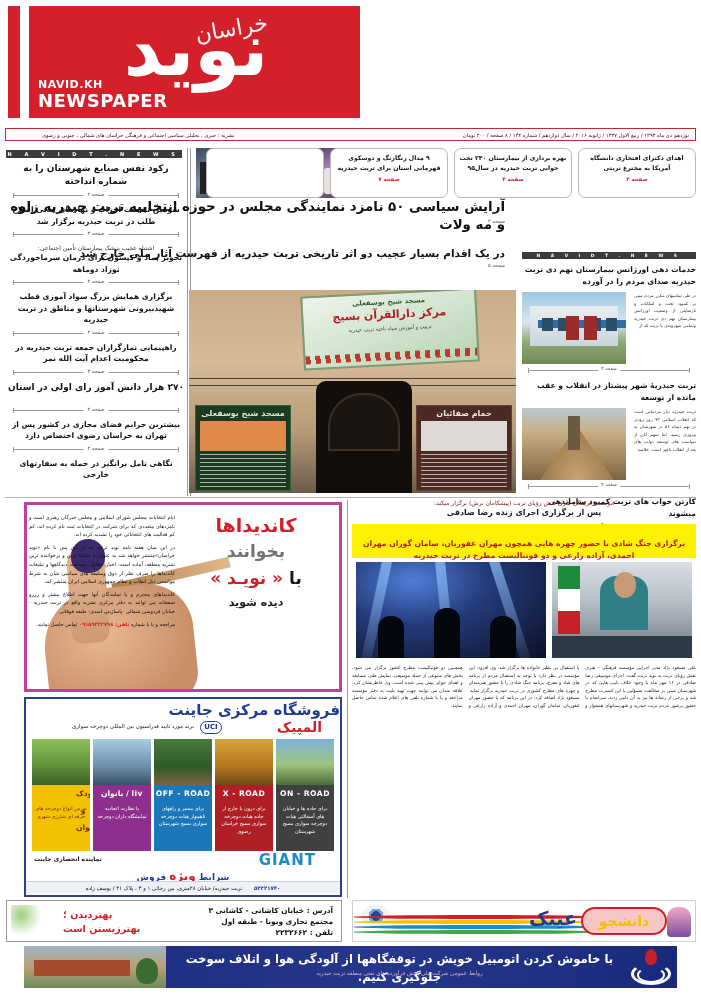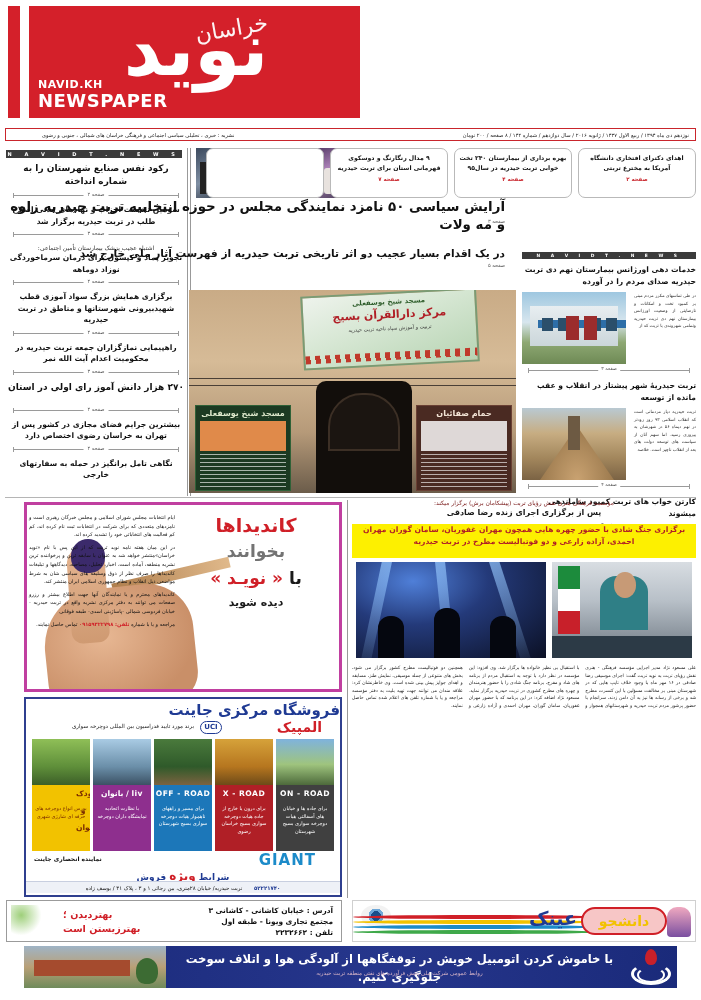--- a/index.html
+++ b/index.html
@@ -362,21 +362,21 @@
   .optad .slogan2{ position:absolute; left:56px; top:22px; font-size:9.6px; font-weight:bold; color:#d01f27;}
 
   
   .culture{
     position:absolute; left:352px; top:498px; width:344px; height:400px; overflow:hidden;
   }
   .culture .yellowfull{
     position:absolute; left:0; top:26px; width:344px; height:34px; background:#fdf000;
   }
   .culture .yellowfull .t{
-    font-size:7.6px; color:#b01f26; font-weight:bold; line-height:12px; text-align:center; padding-top:0;
+    font-size:7.6px; color:#b01f26; font-weight:bold; line-height:12px; text-align:center; padding-top:14px;
   }
   .culture .concert{
     position:absolute; left:4px; top:64px; width:190px; height:96px;
     background:radial-gradient(ellipse at 30% 20%, #4f7fd8 0%, #243a7a 40%, #0b1024 100%);
     overflow:hidden;
   }
   .culture .concert .beam{
     position:absolute; width:10px; height:130px; background:linear-gradient(180deg,rgba(150,200,255,.75),transparent);
     transform-origin: top center;
   }

